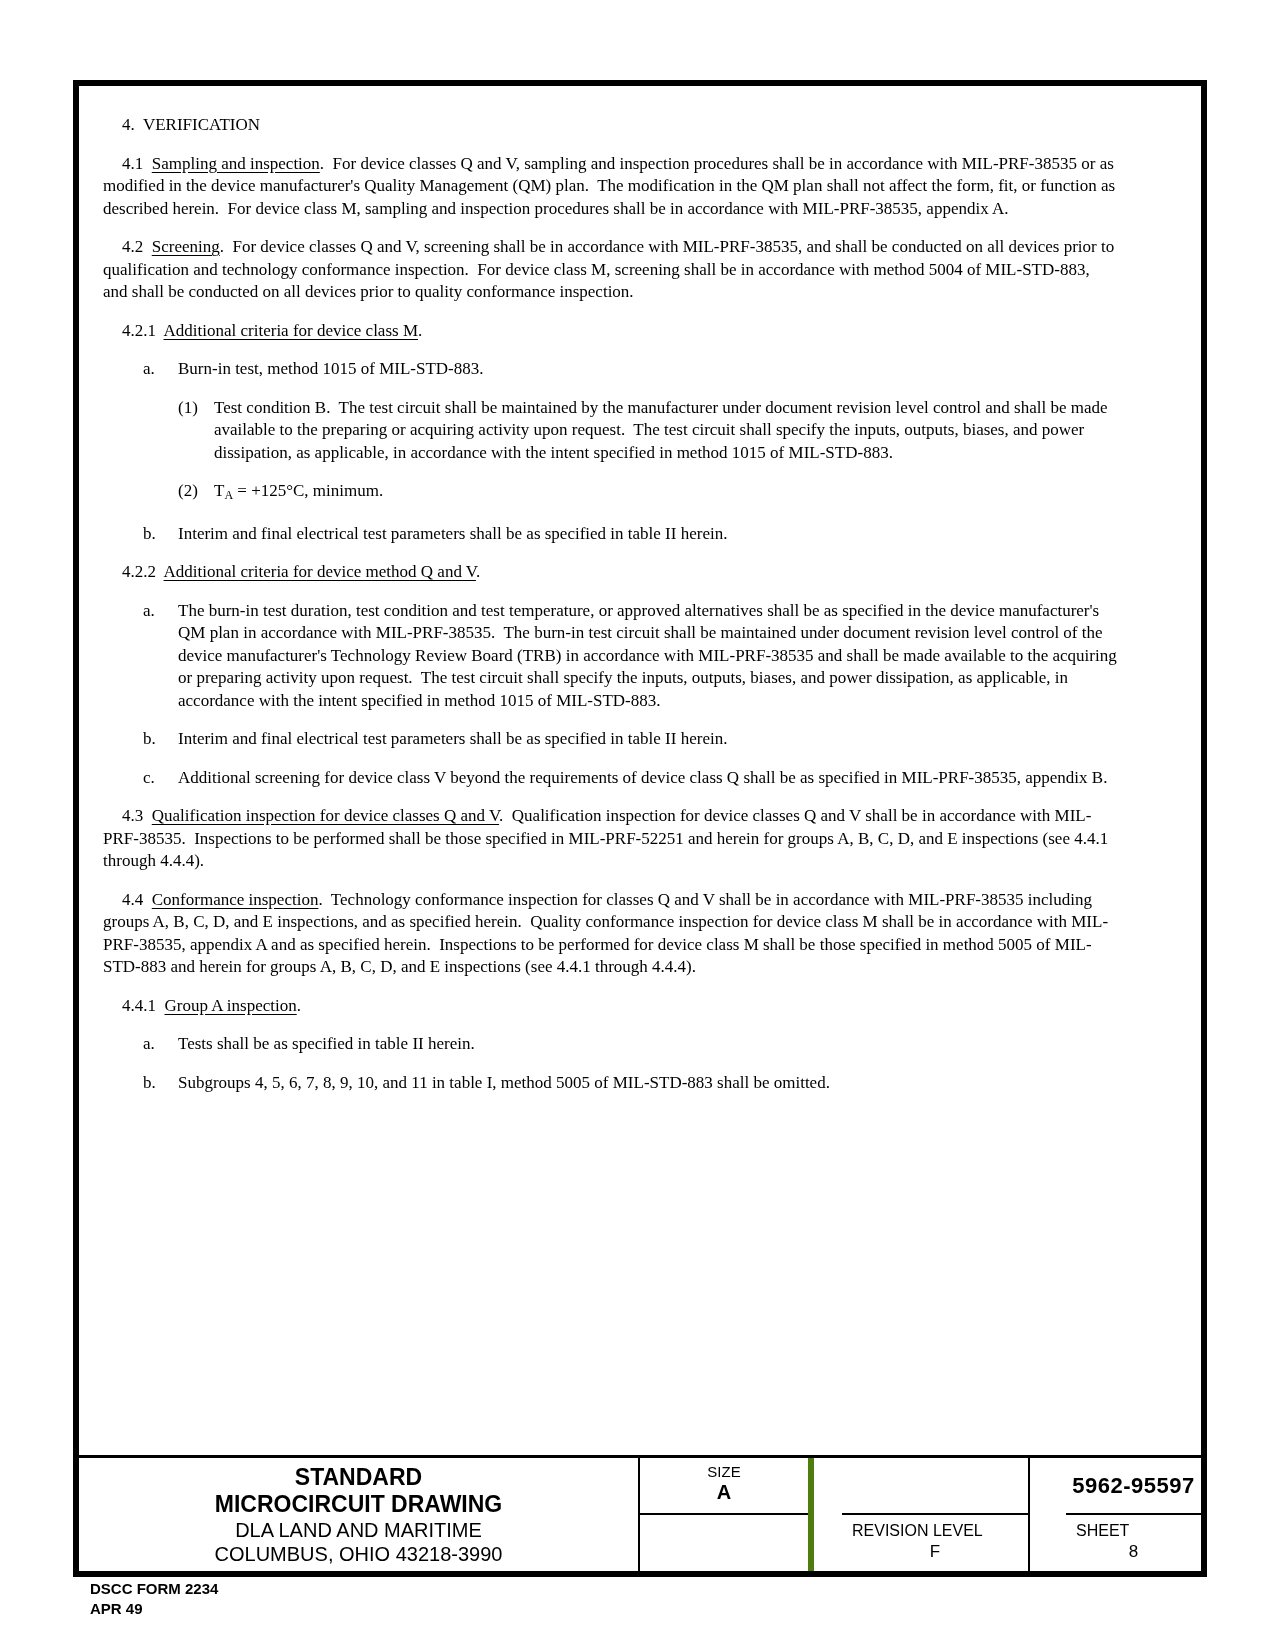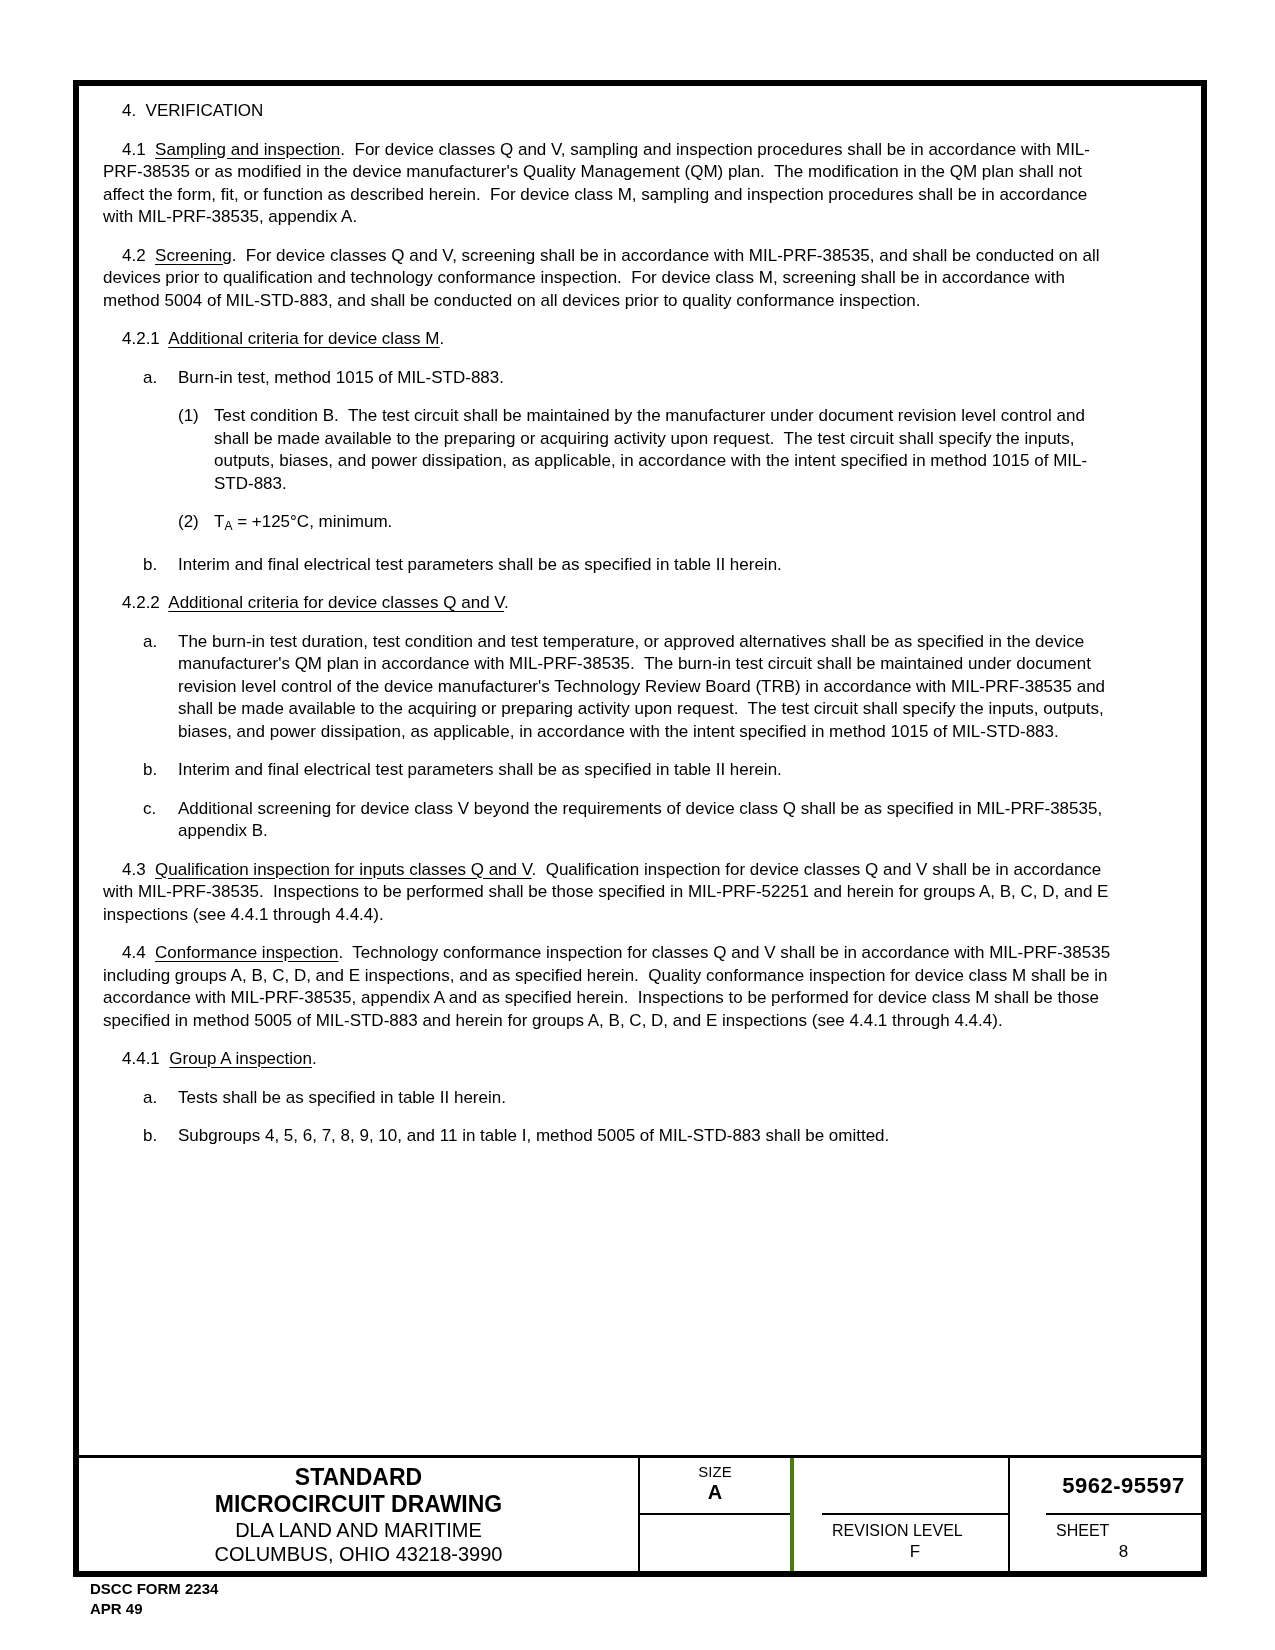--- a/index.html
+++ b/index.html
@@ -16,24 +16,25 @@
     position: absolute;
     left: 73px;
     top: 80px;
     width: 1122px;
     height: 1485px;
     border: 6px solid #000000;
   }
   .body-text {
     position: absolute;
     left: 24px;
-    top: 14px;
+    top: 28px;
     width: 1014px;
     font-size: 17px;
     line-height: 22.5px;
+    font-family: Liberation Serif, serif;
   }
   .para {
     margin: 0 0 16px 0;
     white-space: pre-wrap;
   }
   .sect { text-indent: 19px; }
   .item { position: relative; padding-left: 75px; }
   .item .label { position: absolute; left: 40px; top: 0; }
   .item.lvl2 { padding-left: 111px; }
   .item.lvl2 .label { left: 75px; }
@@ -57,21 +58,21 @@
     display: flex;
     flex-direction: column;
     justify-content: center;
     align-items: center;
     text-align: center;
     box-sizing: border-box;
   }
   .tb-org1 { font-weight: bold; font-size: 23px; line-height: 27px; }
   .tb-org2 { font-size: 20px; line-height: 24px; }
   .tb-col { display: flex; flex-direction: column; box-sizing: border-box; }
-  .tb-size { width: 154px; border-right: 4px solid #4d7c0f; }
+  .tb-size { width: 174px; border-right: 6px solid #4d7c0f; }
   .tb-rev { width: 216px; border-right: 2px solid #000000; padding-left: 28px; }
   .tb-num { flex: 1; padding-left: 36px; }
   .tb-top { height: 57px; border-bottom: 2px solid #000000; box-sizing: border-box; }
   .tb-bottom { flex: 1; }
   .tb-size-top { text-align: center; }
   .tb-size-label { font-size: 15px; margin-top: 5px; }
   .tb-size-val { font-size: 20px; font-weight: bold; margin-top: 1px; }
   .tb-drawing { display: flex; align-items: center; justify-content: center; }
   .tb-drawing-num { font-size: 22px; font-weight: bold; letter-spacing: 0.5px; }
   .tb-pad { padding: 7px 0 0 10px; font-size: 16px; }
@@ -102,29 +103,29 @@
       <p class="para sect"><span>4.2.1  </span><span class="u">Additional criteria for device class M</span><span>.</span></p>
 
       <div class="para item lvl1"><span class="label">a.</span><span>Burn-in test, method 1015 of MIL-STD-883.</span></div>
 
       <div class="para item lvl2"><span class="label">(1)</span><span>Test condition B.  The test circuit shall be maintained by the manufacturer under document revision level control and shall be made available to the preparing or acquiring activity upon request.  The test circuit shall specify the inputs, outputs, biases, and power dissipation, as applicable, in accordance with the intent specified in method 1015 of MIL-STD-883.</span></div>
 
       <div class="para item lvl2"><span class="label">(2)</span><span>T</span><span class="sub">A</span><span> = +125°C, minimum.</span></div>
 
       <div class="para item lvl1"><span class="label">b.</span><span>Interim and final electrical test parameters shall be as specified in table II herein.</span></div>
 
-      <p class="para sect"><span>4.2.2  </span><span class="u">Additional criteria for device classes Q and V</span><span>.</span></p>
+      <p class="para sect"><span>4.2.2  </span><span class="u">Additional criteria for device method Q and V</span><span>.</span></p>
 
       <div class="para item lvl1"><span class="label">a.</span><span>The burn-in test duration, test condition and test temperature, or approved alternatives shall be as specified in the device manufacturer's QM plan in accordance with MIL-PRF-38535.  The burn-in test circuit shall be maintained under document revision level control of the device manufacturer's Technology Review Board (TRB) in accordance with MIL-PRF-38535 and shall be made available to the acquiring or preparing activity upon request.  The test circuit shall specify the inputs, outputs, biases, and power dissipation, as applicable, in accordance with the intent specified in method 1015 of MIL-STD-883.</span></div>
 
       <div class="para item lvl1"><span class="label">b.</span><span>Interim and final electrical test parameters shall be as specified in table II herein.</span></div>
 
       <div class="para item lvl1"><span class="label">c.</span><span>Additional screening for device class V beyond the requirements of device class Q shall be as specified in MIL-PRF-38535, appendix B.</span></div>
 
-      <p class="para sect"><span>4.3  </span><span class="u">Qualification inspection for inputs classes Q and V</span><span>.  Qualification inspection for device classes Q and V shall be in accordance with MIL-PRF-38535.  Inspections to be performed shall be those specified in MIL-PRF-52251 and herein for groups A, B, C, D, and E inspections (see 4.4.1 through 4.4.4).</span></p>
+      <p class="para sect"><span>4.3  </span><span class="u">Qualification inspection for device classes Q and V</span><span>.  Qualification inspection for device classes Q and V shall be in accordance with MIL-PRF-38535.  Inspections to be performed shall be those specified in MIL-PRF-52251 and herein for groups A, B, C, D, and E inspections (see 4.4.1 through 4.4.4).</span></p>
 
       <p class="para sect"><span>4.4  </span><span class="u">Conformance inspection</span><span>.  Technology conformance inspection for classes Q and V shall be in accordance with MIL-PRF-38535 including groups A, B, C, D, and E inspections, and as specified herein.  Quality conformance inspection for device class M shall be in accordance with MIL-PRF-38535, appendix A and as specified herein.  Inspections to be performed for device class M shall be those specified in method 5005 of MIL-STD-883 and herein for groups A, B, C, D, and E inspections (see 4.4.1 through 4.4.4).</span></p>
 
       <p class="para sect"><span>4.4.1  </span><span class="u">Group A inspection</span><span>.</span></p>
 
       <div class="para item lvl1"><span class="label">a.</span><span>Tests shall be as specified in table II herein.</span></div>
 
       <div class="para item lvl1"><span class="label">b.</span><span>Subgroups 4, 5, 6, 7, 8, 9, 10, and 11 in table I, method 5005 of MIL-STD-883 shall be omitted.</span></div>
     </div>
 

